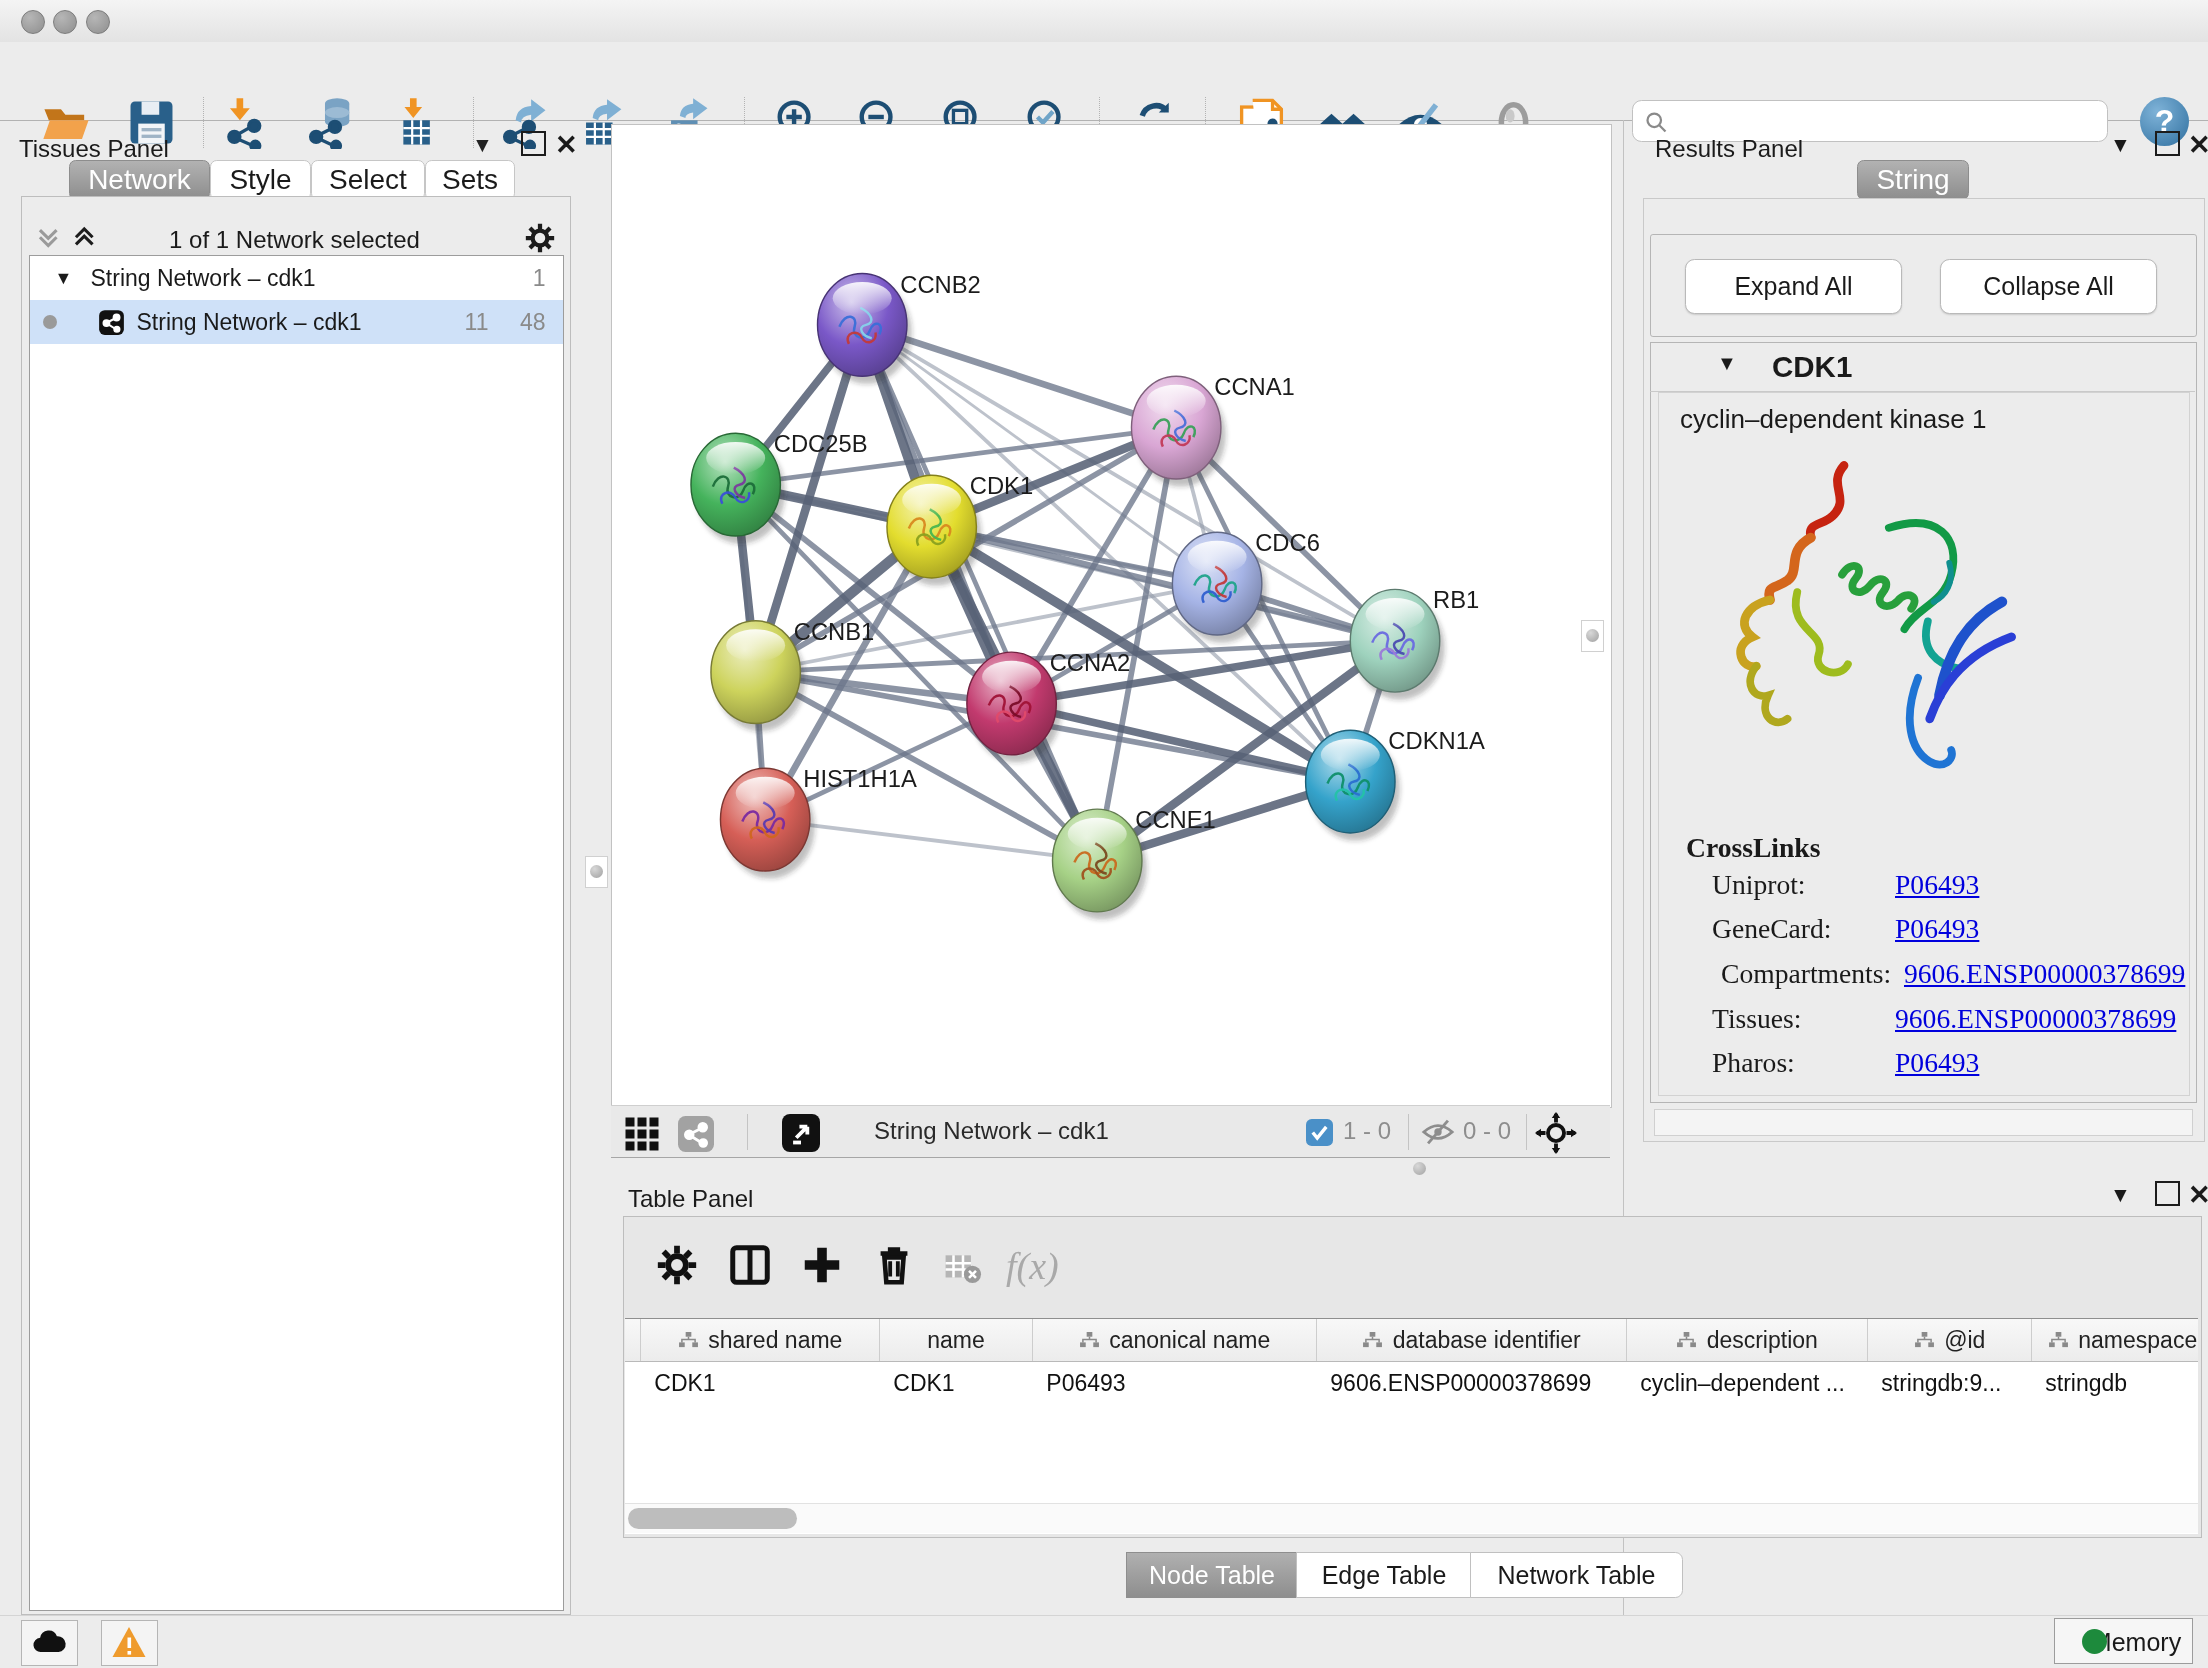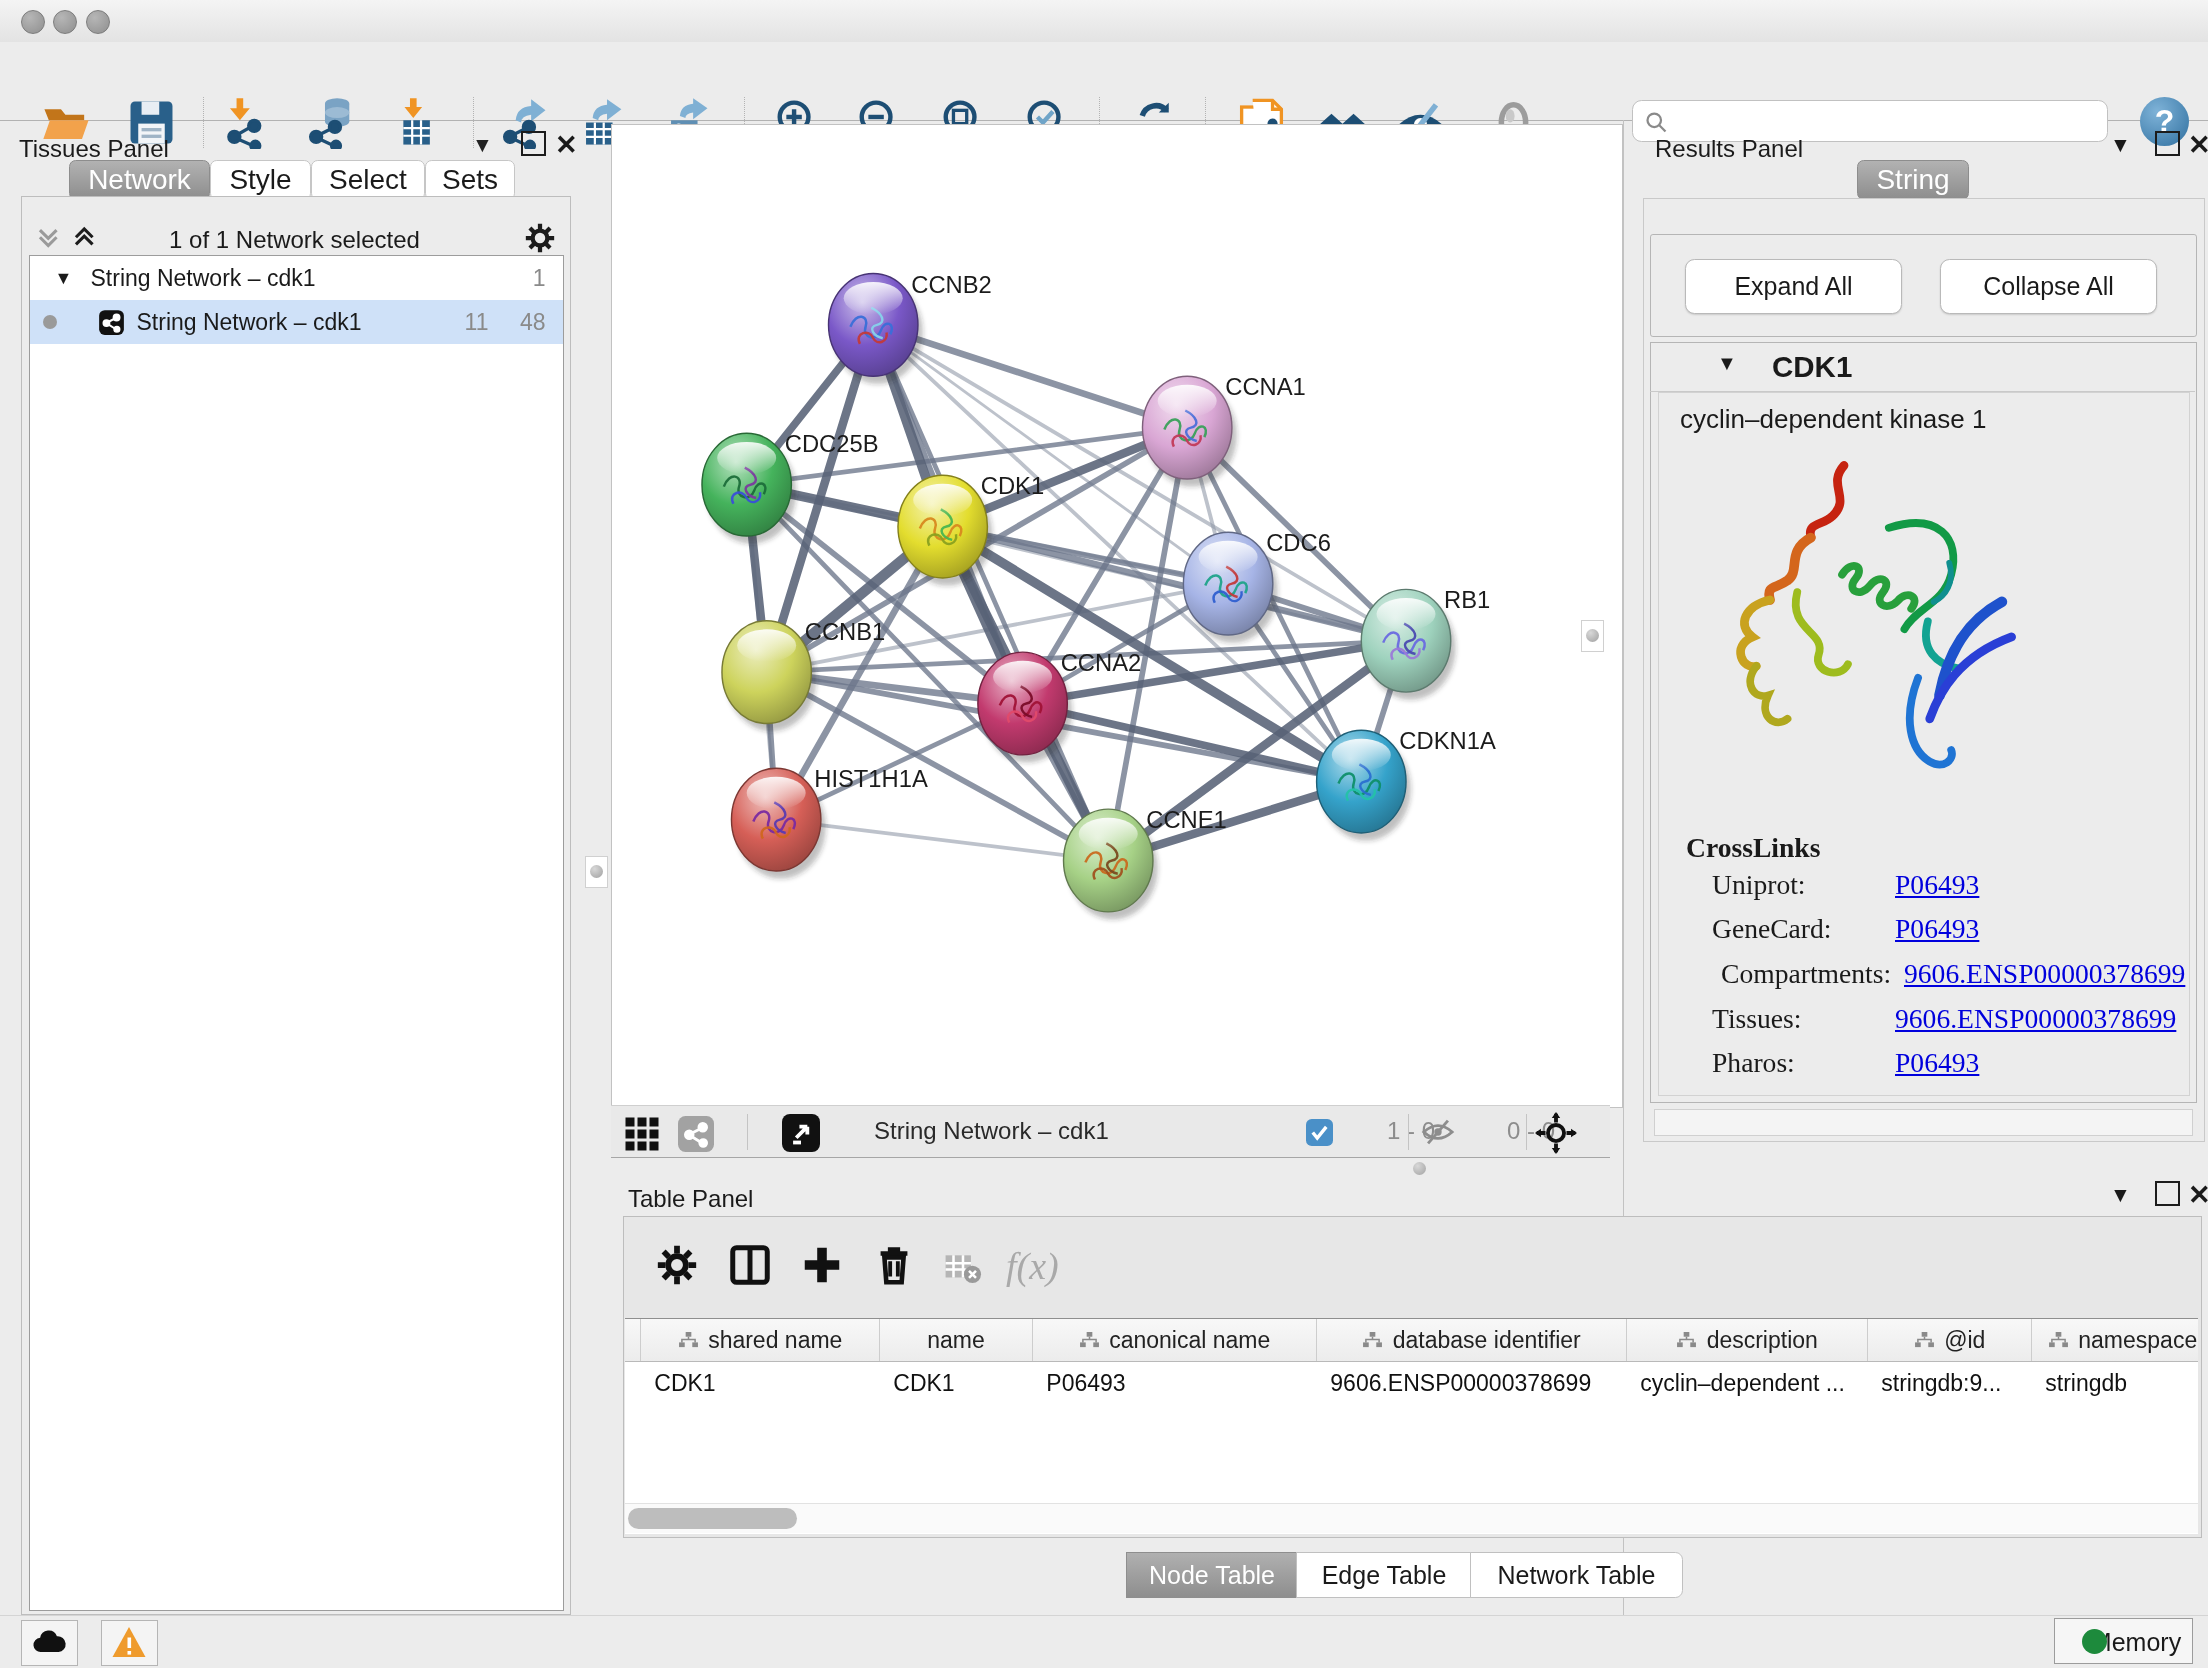--- a/index.html
+++ b/index.html
@@ -19,25 +19,25 @@
   
   .ptitle{font-size:24px;color:#1a1a1a;}
   .tab{height:38px;line-height:38px;text-align:center;font-size:28px;background:#fff;border:1px solid #c6c6c6;border-radius:6.7px;}
   .tab.sel{background:linear-gradient(#b2b2b2,#8d8d8d);color:#fff;border-color:#8d8d8d;}
   
   #cp-pane{left:21px;top:196px;width:548px;height:1417px;border:1px solid #bdbdbd;background:#ececec;}
   #cp-list{left:28.5px;top:255px;width:533px;height:1354px;background:#fff;border:1px solid #9c9c9c;}
   .treerow{font-size:23px;height:44px;line-height:44px;}
   .cnt{color:#8a8a8a;}
   
-  #canvas{left:611px;top:124px;width:999px;height:982px;background:#fff;border:1px solid #c2c2c2;padding-left:11px;}
+  #canvas{left:611px;top:124px;width:999px;height:982px;background:#fff;border:1px solid #c2c2c2;}
   #netbar{left:611px;top:1105px;width:999px;height:51px;background:#e9e9e9;border-top:1px solid #cfcfcf;border-bottom:1.9px solid #a6a6a6;}
   .nb-sep{top:7.6px;width:0;height:36px;border-left:1px solid #c4c4c4;}
   .nb-txt{font-size:24px;color:#2a2a2a;top:11.4px;}
-  .nb-gray{color:#8d8d8d;margin-left:44px;}
+  .nb-gray{color:#8d8d8d;}
   
   #rp-border{left:1623px;top:120px;width:0;height:1548px;border-left:1.9px solid #c2c2c2;}
   #rp-outer{left:1643px;top:198px;width:560px;height:942px;border:1px solid #c9c9c9;background:#ececec;}
   #rp-btnbox{left:1650px;top:234px;width:545px;height:101px;border:1px solid #b5b5b5;border-radius:2.9px;}
   .rp-btn{top:259px;width:215px;height:53px;background:#fff;border:1px solid #b9b9b9;border-radius:9.5px;text-align:center;line-height:53px;font-size:25px;box-shadow:0 1px 1.9px rgba(0,0,0,.15);}
   #rp-resbox{left:1650px;top:342px;width:545px;height:759px;border:1px solid #b5b5b5;background:#ececec;}
   #rp-genehdr{left:1650px;top:342px;width:545px;height:49px;border-bottom:1px solid #c9c9c9;}
   #rp-inner{left:1658px;top:392px;width:530px;height:702px;border:1px solid #d2d2d2;background:#ececec;}
   .xl{font-family:"Liberation Serif",serif;font-size:27.6px;}
   .xl a{color:#0000dd;text-decoration:underline;}

